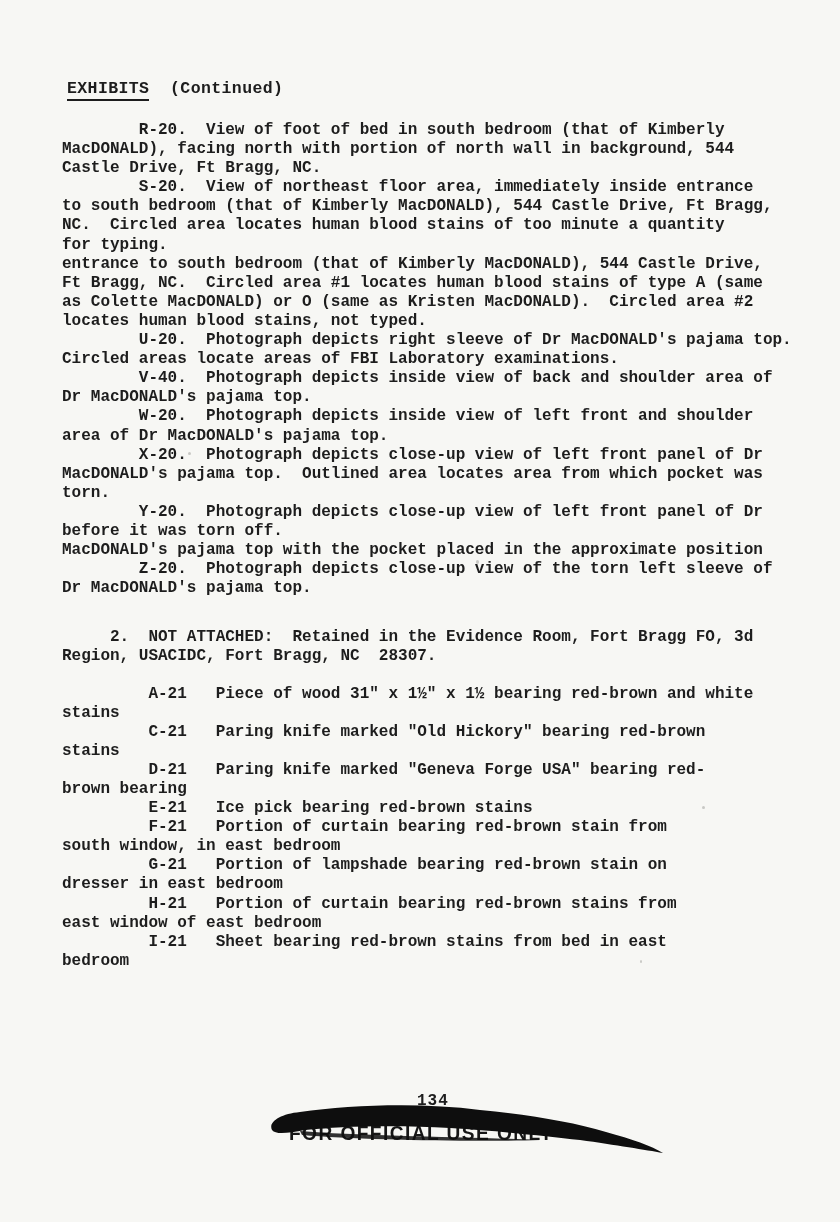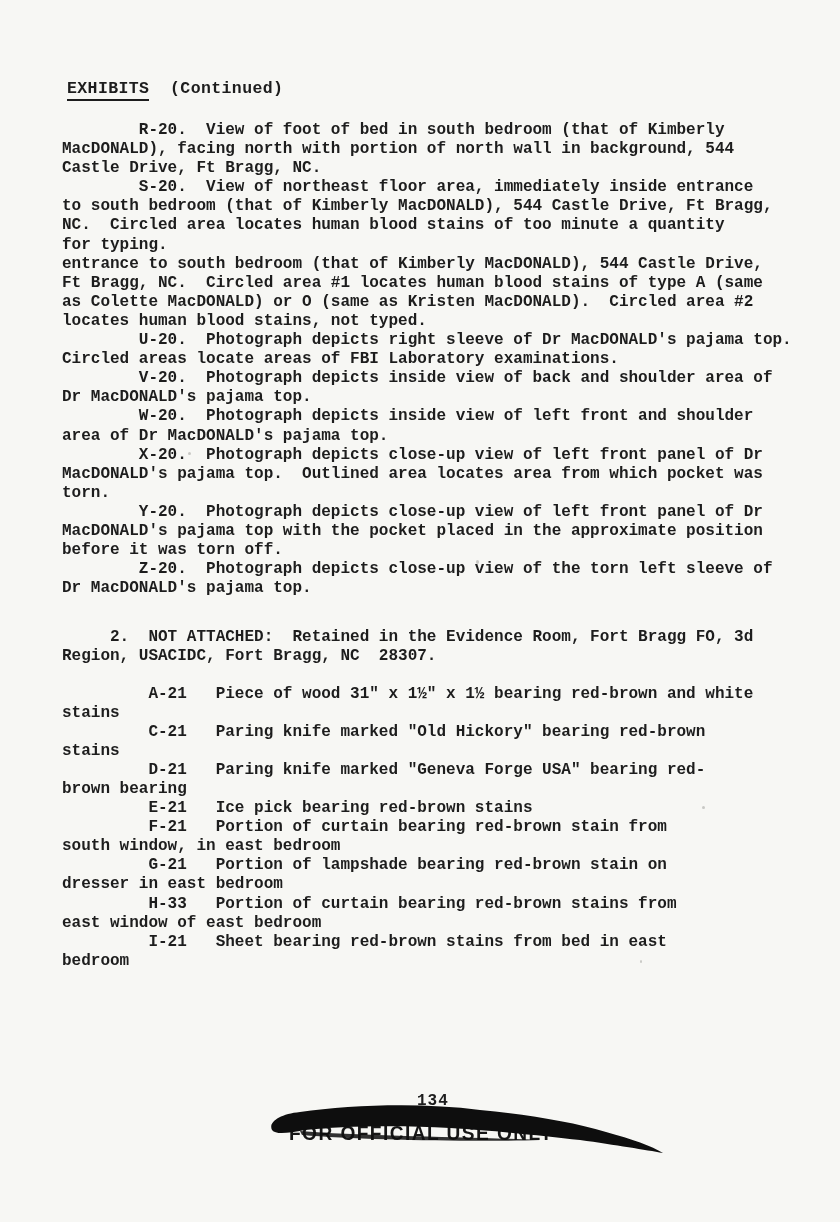--- a/index.html
+++ b/index.html
@@ -67,36 +67,36 @@
           <div class="line">entrance to south bedroom (that of Kimberly MacDONALD), 544 Castle Drive,</div>
           <div class="line">Ft Bragg, NC.  Circled area #1 locates human blood stains of type A (same</div>
           <div class="line">as Colette MacDONALD) or O (same as Kristen MacDONALD).  Circled area #2</div>
           <div class="line">locates human blood stains, not typed.</div>
         </div>
         <div>
           <div class="line">        U-20.  Photograph depicts right sleeve of Dr MacDONALD's pajama top.</div>
           <div class="line">Circled areas locate areas of FBI Laboratory examinations.</div>
         </div>
         <div>
-          <div class="line">        V-20.  Photograph depicts inside view of back and shoulder area of</div>
+          <div class="line">        V-40.  Photograph depicts inside view of back and shoulder area of</div>
           <div class="line">Dr MacDONALD's pajama top.</div>
         </div>
         <div>
           <div class="line">        W-20.  Photograph depicts inside view of left front and shoulder</div>
           <div class="line">area of Dr MacDONALD's pajama top.</div>
         </div>
         <div>
           <div class="line">        X-20.  Photograph depicts close-up view of left front panel of Dr</div>
           <div class="line">MacDONALD's pajama top.  Outlined area locates area from which pocket was</div>
           <div class="line">torn.</div>
         </div>
         <div>
           <div class="line">        Y-20.  Photograph depicts close-up view of left front panel of Dr</div>
+          <div class="line">before it was torn off.</div>
           <div class="line">MacDONALD's pajama top with the pocket placed in the approximate position</div>
-          <div class="line">before it was torn off.</div>
         </div>
         <div>
           <div class="line">        Z-20.  Photograph depicts close-up view of the torn left sleeve of</div>
           <div class="line">Dr MacDONALD's pajama top.</div>
         </div>
       </div>
     <div class="section-2">
         <div class="line">     2.  NOT ATTACHED:  Retained in the Evidence Room, Fort Bragg FO, 3d</div>
         <div class="line">Region, USACIDC, Fort Bragg, NC  28307.</div>
       </div>
@@ -118,21 +118,21 @@
         </div>
         <div>
           <div class="line">         F-21   Portion of curtain bearing red-brown stain from</div>
           <div class="line">south window, in east bedroom</div>
         </div>
         <div>
           <div class="line">         G-21   Portion of lampshade bearing red-brown stain on</div>
           <div class="line">dresser in east bedroom</div>
         </div>
         <div>
-          <div class="line">         H-33   Portion of curtain bearing red-brown stains from</div>
+          <div class="line">         H-21   Portion of curtain bearing red-brown stains from</div>
           <div class="line">east window of east bedroom</div>
         </div>
         <div>
           <div class="line">         I-21   Sheet bearing red-brown stains from bed in east</div>
           <div class="line">bedroom</div>
         </div>
       </div>
   </div>
 
   <div class="page-number">134</div>

